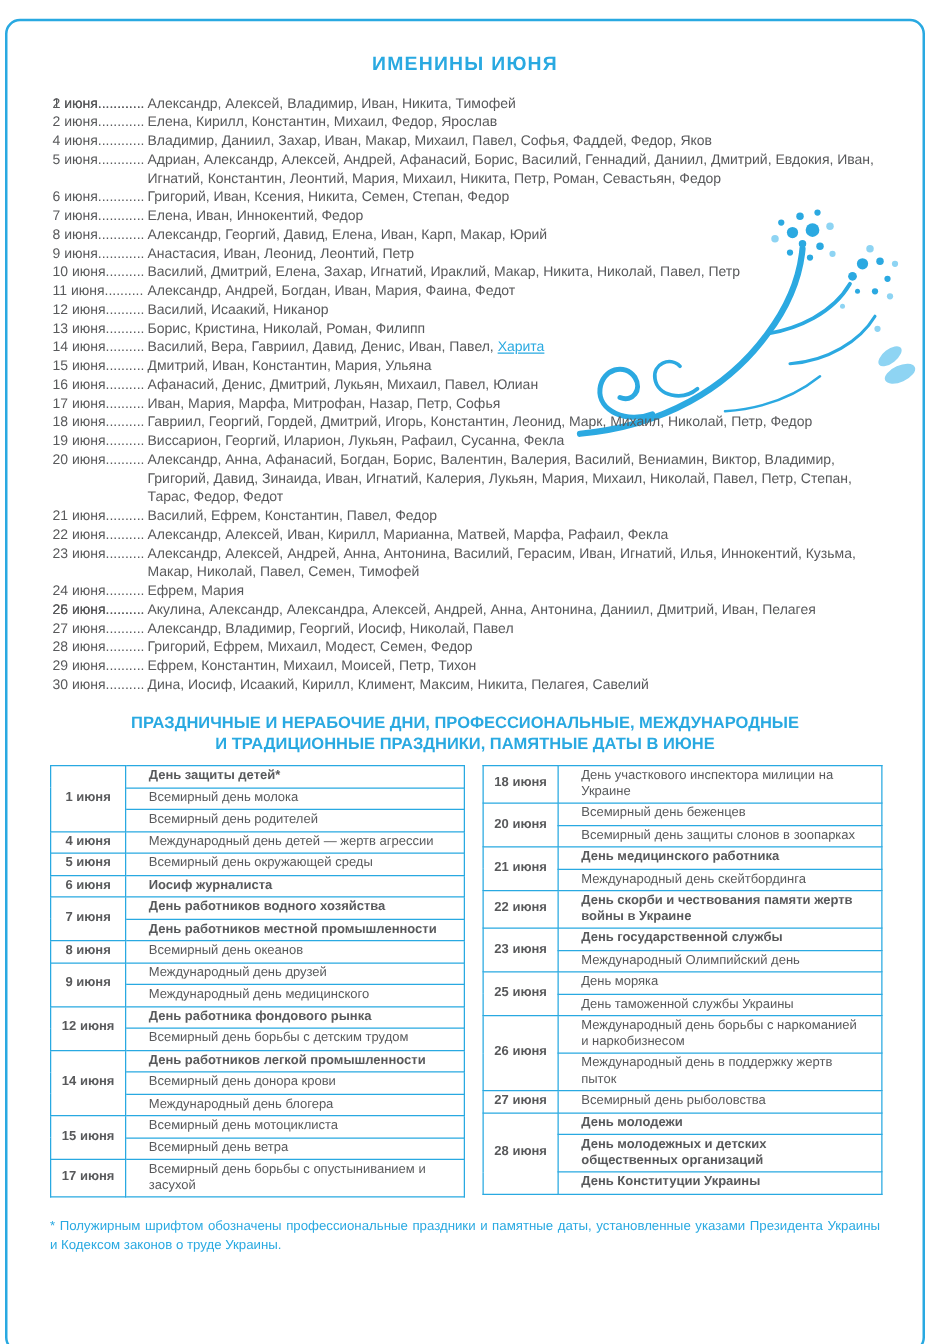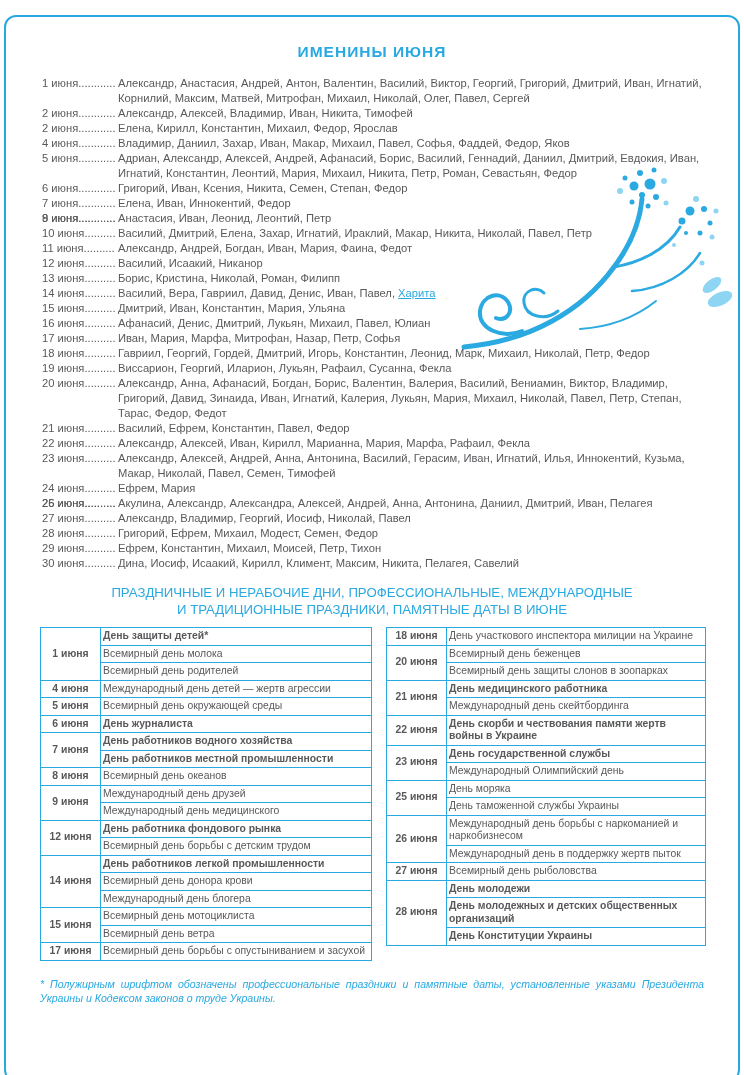--- a/index.html
+++ b/index.html
@@ -8,29 +8,29 @@
   body { font-family:"Liberation Sans","DejaVu Sans",sans-serif; color:var(--text); }
   .page { position:relative; width:744px; height:1075px; background:#fff; overflow:hidden;margin-top:11px; }
   .frame { position:absolute; inset:4px; border:2px solid var(--accent); border-radius:12px; pointer-events:none; z-index:6; }
   .main-title { margin-top:32px; text-align:center; color:var(--accent); font-weight:bold; font-size:15.5px; letter-spacing:1px; position:relative; z-index:2; }
   .namedays { position:relative; z-index:2; margin:15px 36px 0 42px; font-size:11.2px; line-height:15px; }
   .entry { position:relative; padding-left:76px; }
   .entry-date { position:absolute; left:0; top:0; width:73px; display:flex; }
   .entry-date .dots { flex:1; overflow:hidden; white-space:nowrap; }
   .hl { color:var(--accent);text-decoration:underline; }
   .decoration { position:absolute; top:148px; right:2px; width:282px; height:210px; z-index:1; }
-  .section-title { margin-top:13px; text-align:center; color:var(--accent); font-weight:normal; font-size:13.2px; line-height:17px; position:relative; z-index:2; }
+  .section-title { margin-top:13px; text-align:center; color:var(--accent); font-weight:bold; font-size:13.2px; line-height:17px; position:relative; z-index:2; }
   .tables { display:flex; align-items:flex-start; gap:14px; margin:9px 38px 0 40px; position:relative; z-index:2; }
   table { border-collapse:collapse; table-layout:fixed; }
   .left-table { width:332px; }
   .right-table { width:320px; }
-  td { border:1px solid var(--accent); color:var(--text); font-size:10.4px; line-height:12.5px; padding:2px 2px; vertical-align:middle; }
+  td { border:1px solid var(--accent); color:var(--text); font-size:10.4px; line-height:12.5px; padding:2px 18px; vertical-align:middle; }
   td.date-cell { width:60px; font-weight:bold; text-align:center; padding:2px 2px; }
   td.bold { font-weight:bold; }
-  .footnote { margin:16px 40px 0 40px; color:var(--accent); font-style:italic; font-size:10.6px; line-height:14.5px; text-align:justify; position:relative; z-index:2; }
+  .footnote { margin:16px 40px 0 40px; color:var(--accent); font-size:10.6px; line-height:14.5px; text-align:justify; position:relative; z-index:2; }
 </style>
 </head>
 <body>
 
 <div class="page">
   <div class="frame"></div>
 
   <svg class="decoration" viewBox="0 0 282 210" xmlns="http://www.w3.org/2000/svg">
     <g fill="none" stroke="#2ba9e1" stroke-linecap="round">
       <path d="M4,188 C70,182 122,152 154,108 C172,84 180,62 182,40" stroke-width="5"></path>
@@ -70,21 +70,21 @@
       <ellipse cx="260" cy="140" rx="13" ry="6.5" transform="rotate(-24 260 140)"></ellipse>
     </g>
   </svg>
 
   <div class="main-title">ИМЕНИНЫ ИЮНЯ</div>
 
   <div class="namedays">
       <div class="entry"><span class="entry-date">
           <span>1 июня</span>
           <span class="dots"> ........................................</span>
-        </span><span class="entry-names">Александр, Анастасия, Андрей, Антон, Валентин, Василий, Виктор, Георгий, Григорий, Дмитрий, Иван, Игнатий, Корнилий, Максим, Матвей, Митрофан, Михаил, Николай, Олег, Павел, Сергей</span></div>
+        </span></div>
       <div class="entry"><span class="entry-date">
           <span>2 июня</span>
           <span class="dots"> ........................................</span>
         </span><span class="entry-names">Александр, Алексей, Владимир, Иван, Никита, Тимофей</span></div>
       <div class="entry"><span class="entry-date">
           <span>2 июня</span>
           <span class="dots"> ........................................</span>
         </span><span class="entry-names">Елена, Кирилл, Константин, Михаил, Федор, Ярослав</span></div>
       <div class="entry"><span class="entry-date">
           <span>4 июня</span>
@@ -98,21 +98,21 @@
           <span>6 июня</span>
           <span class="dots"> ........................................</span>
         </span><span class="entry-names">Григорий, Иван, Ксения, Никита, Семен, Степан, Федор</span></div>
       <div class="entry"><span class="entry-date">
           <span>7 июня</span>
           <span class="dots"> ........................................</span>
         </span><span class="entry-names">Елена, Иван, Иннокентий, Федор</span></div>
       <div class="entry"><span class="entry-date">
           <span>8 июня</span>
           <span class="dots"> ........................................</span>
-        </span></div>
+        </span><span class="entry-names">Александр, Георгий, Давид, Елена, Иван, Карп, Макар, Юрий</span></div>
       <div class="entry"><span class="entry-date">
           <span>9 июня</span>
           <span class="dots"> ........................................</span>
         </span><span class="entry-names">Анастасия, Иван, Леонид, Леонтий, Петр</span></div>
       <div class="entry"><span class="entry-date">
           <span>10 июня</span>
           <span class="dots"> ........................................</span>
         </span><span class="entry-names">Василий, Дмитрий, Елена, Захар, Игнатий, Ираклий, Макар, Никита, Николай, Павел, Петр</span></div>
       <div class="entry"><span class="entry-date">
           <span>11 июня</span>
@@ -154,21 +154,21 @@
           <span>20 июня</span>
           <span class="dots"> ........................................</span>
         </span><span class="entry-names">Александр, Анна, Афанасий, Богдан, Борис, Валентин, Валерия, Василий, Вениамин, Виктор, Владимир, Григорий, Давид, Зинаида, Иван, Игнатий, Калерия, Лукьян, Мария, Михаил, Николай, Павел, Петр, Степан, Тарас, Федор, Федот</span></div>
       <div class="entry"><span class="entry-date">
           <span>21 июня</span>
           <span class="dots"> ........................................</span>
         </span><span class="entry-names">Василий, Ефрем, Константин, Павел, Федор</span></div>
       <div class="entry"><span class="entry-date">
           <span>22 июня</span>
           <span class="dots"> ........................................</span>
-        </span><span class="entry-names">Александр, Алексей, Иван, Кирилл, Марианна, Мария, Марфа, Рафаил, Фекла</span></div>
+        </span><span class="entry-names">Александр, Алексей, Иван, Кирилл, Марианна, Матвей, Марфа, Рафаил, Фекла</span></div>
       <div class="entry"><span class="entry-date">
           <span>23 июня</span>
           <span class="dots"> ........................................</span>
         </span><span class="entry-names">Александр, Алексей, Андрей, Анна, Антонина, Василий, Герасим, Иван, Игнатий, Илья, Иннокентий, Кузьма, Макар, Николай, Павел, Семен, Тимофей</span></div>
       <div class="entry"><span class="entry-date">
           <span>24 июня</span>
           <span class="dots"> ........................................</span>
         </span><span class="entry-names">Ефрем, Мария</span></div>
       <div class="entry"><span class="entry-date">
           <span>25 июня</span>
@@ -217,21 +217,21 @@
           <tr>
             <td class="date-cell" rowspan="1">4 июня</td>
             <td class="holiday-cell">Международный день детей — жертв агрессии</td>
           </tr>
           <tr>
             <td class="date-cell" rowspan="1">5 июня</td>
             <td class="holiday-cell">Всемирный день окружающей среды</td>
           </tr>
           <tr>
             <td class="date-cell" rowspan="1">6 июня</td>
-            <td class="holiday-cell bold">День журналиста</td>
+            <td class="holiday-cell bold">Иосиф журналиста</td>
           </tr>
           <tr>
             <td class="date-cell" rowspan="2">7 июня</td>
             <td class="holiday-cell bold">День работников водного хозяйства</td>
           </tr>
           <tr>
             <td class="holiday-cell bold">День работников местной промышленности</td>
           </tr>
           <tr>
             <td class="date-cell" rowspan="1">8 июня</td>

